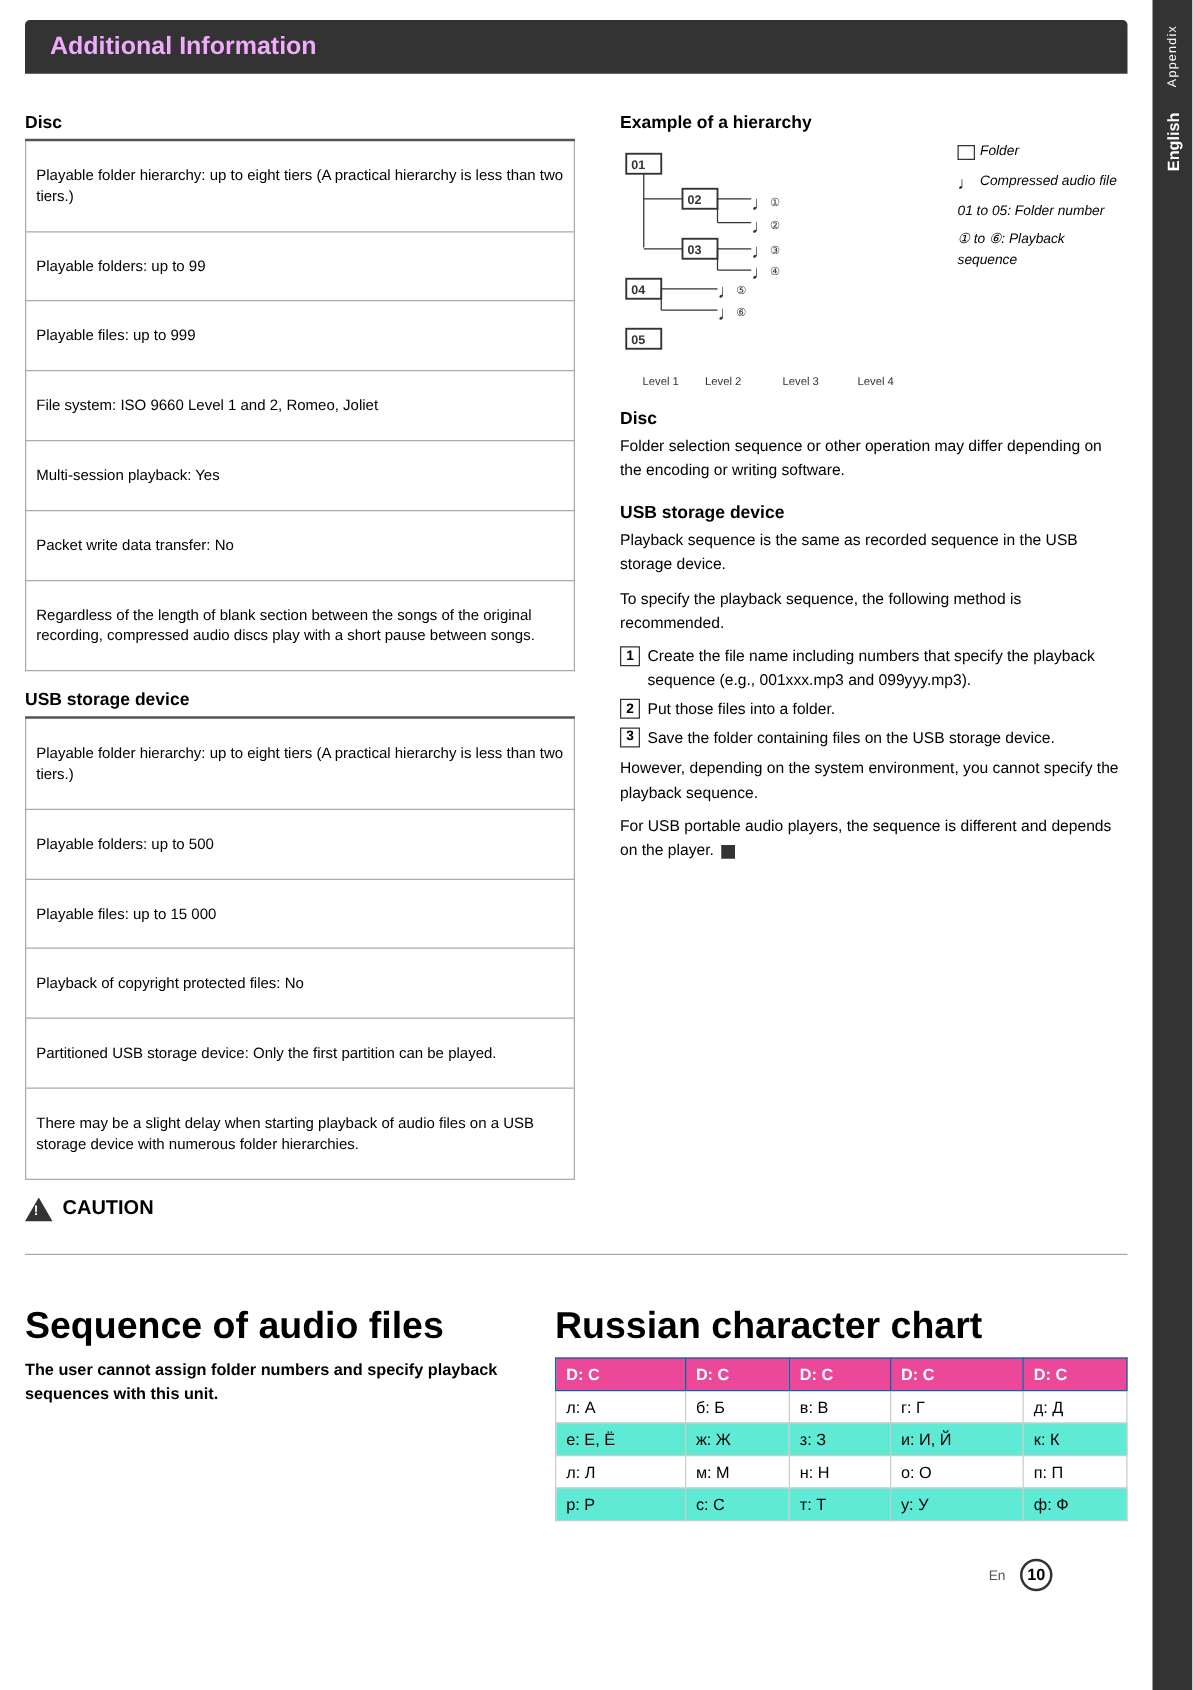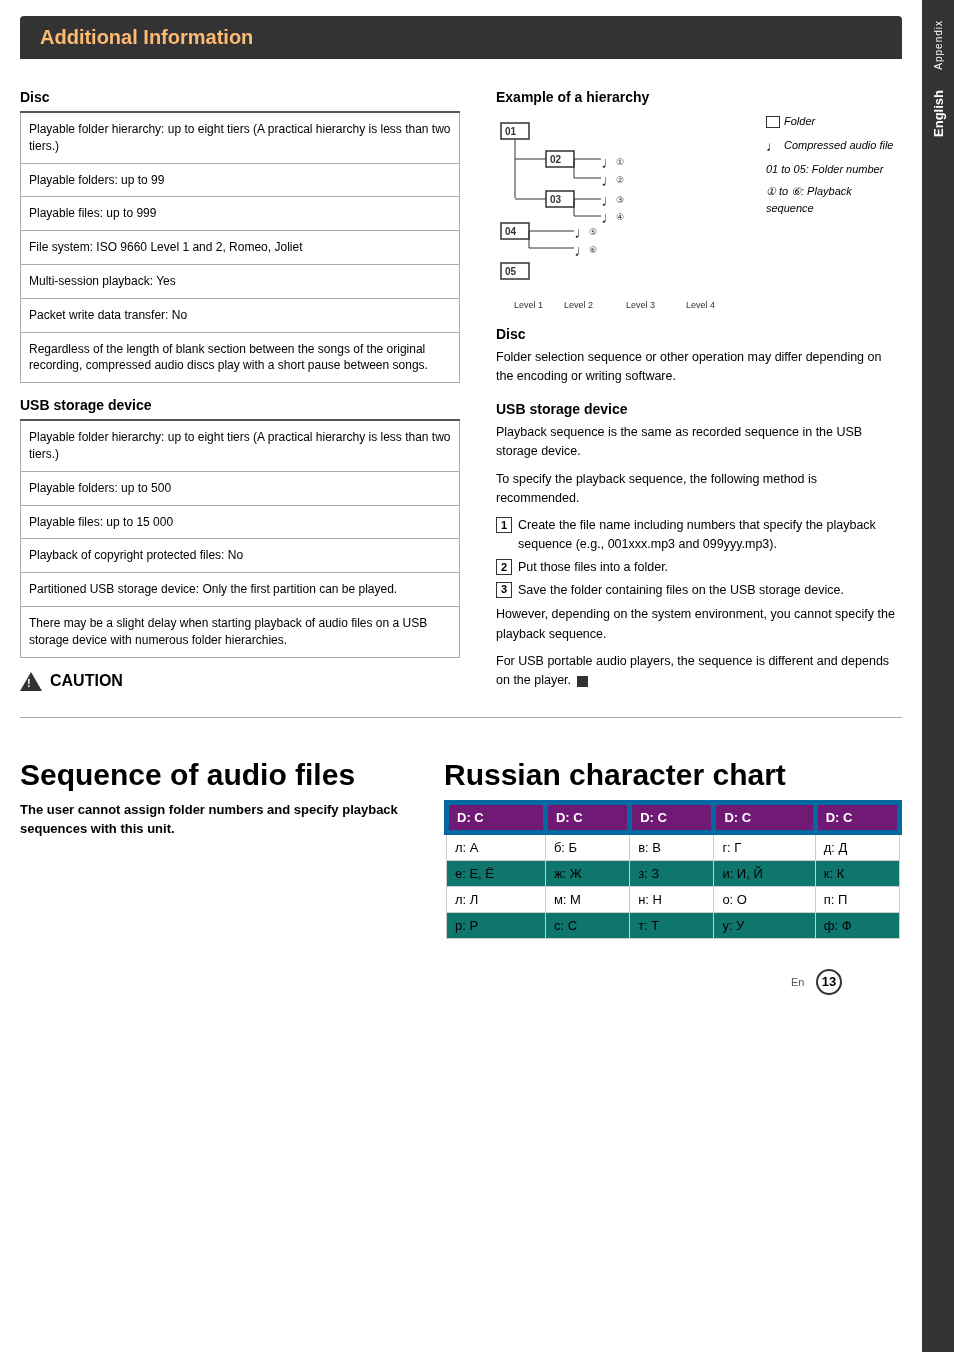--- a/index.html
+++ b/index.html
@@ -47,21 +47,21 @@
       margin-top: 10px;
     }
 
     .main-content {
       flex: 1;
       padding: 16px 20px 20px 20px;
     }
 
     .page-header {
       background: #333;
-      color: #fdba74;
+      color: #f0abfc;
       font-size: 20px;
       font-weight: bold;
       padding: 10px 20px;
       border-radius: 4px 4px 0 0;
       margin-bottom: 16px;
     }
 
     .two-col {
       display: flex;
       gap: 36px;
@@ -83,21 +83,21 @@
     }
 
     .info-table {
       width: 100%;
       border-collapse: collapse;
       margin-bottom: 8px;
     }
 
     .info-table td {
       border: 1px solid #aaa;
-      padding: 8px 8px;
+      padding: 19px 8px;
       font-size: 12px;
       line-height: 1.4;
     }
 
     .info-table tr:first-child td {
       border-top: 2px solid #555;
     }
 
     .caution-box {
       margin-top: 14px;
@@ -184,32 +184,32 @@
     }
 
     
     .russian-table {
       width: 100%;
       border-collapse: collapse;
       font-size: 13px;
     }
 
     .russian-table th {
-      background: #701a75;
+      background: #ec4899;
       color: #fff;
       padding: 5px 8px;
       text-align: left;
       font-weight: bold;
-      border: 5px solid #0369a1;
+      border: 1px solid #0369a1;
     }
 
     .russian-table td {
       padding: 5px 8px;
       border: 1px solid #ccc;
-      background: #0f766e;
+      background: #5eead4;
     }
 
     .russian-table tr:nth-child(odd) td {
       background: #fff;
     }
 
     .divider-line {
       border: none;
       border-top: 1px solid #aaa;
       margin: 12px 0;
@@ -469,21 +469,21 @@
                 <td>ф: Ф</td>
               </tr>
             </tbody>
         </table>
       </div>
     </div>
 
     <div style="position:relative;margin-top:30px;text-align:right;padding-right:60px;">
       <span style="font-size:11px;color:#555;margin-right:8px;">En</span>
       <span style="display:inline-block;border:2px solid #333;border-radius:50%;width:26px;height:26px;line-height:22px;text-align:center;font-weight:bold;font-size:13px;">
-        <span>13</span>
+        <span>10</span>
       </span>
     </div>
 
   </div>
 
   <div class="right-tab">
     <span class="appendix-label">Appendix</span>
     <span class="english-label">English</span>
   </div>
 </div>

